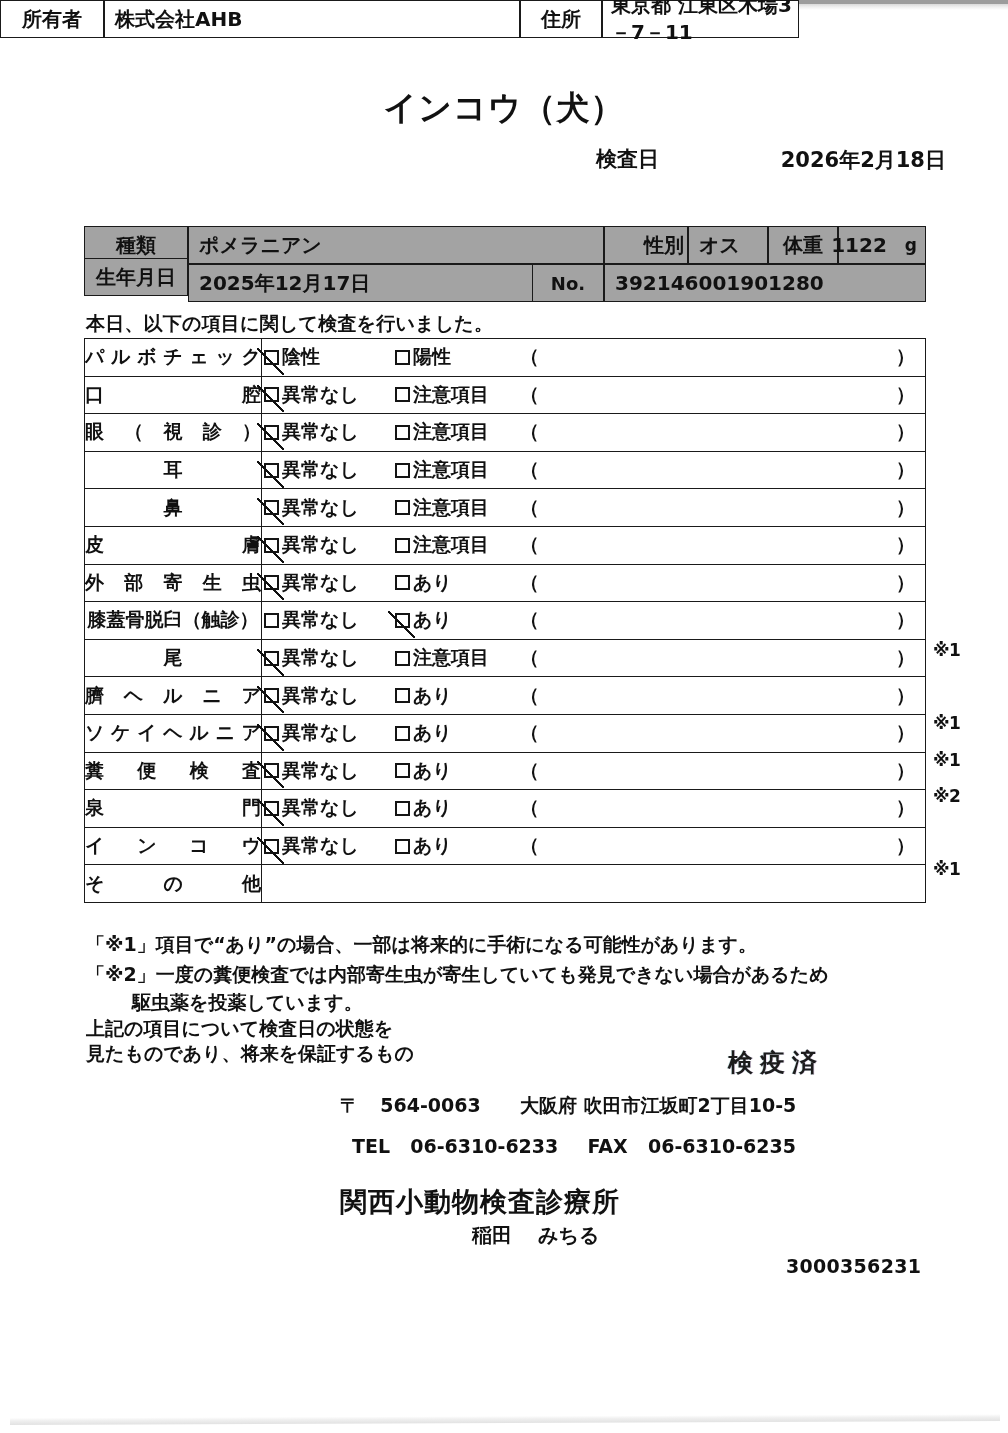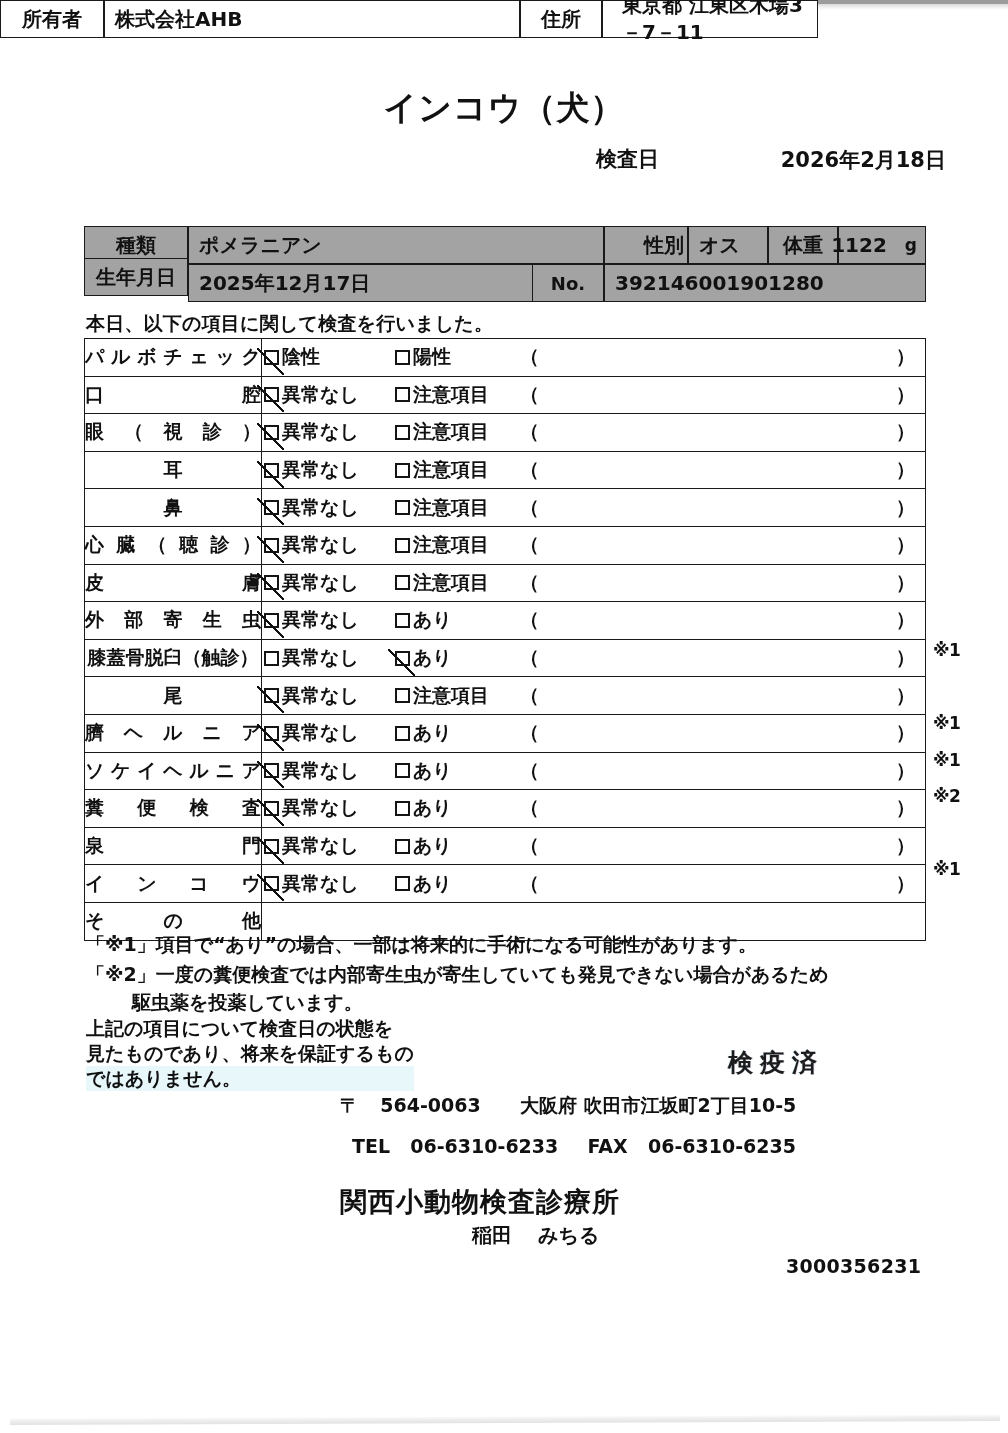--- a/index.html
+++ b/index.html
@@ -287,21 +287,21 @@
 
   <div class="doc-title">インコウ（犬）</div>
 
   <div class="inspect-date-label">検査日</div>
   <div class="inspect-date-value">2026年2月18日</div>
 
   <div id="owner-row">
     <div class="owner-cell" style="left:0;   width:104px; justify-content:center;">所有者</div>
     <div class="owner-cell" style="left:104px; width:416px; padding-left:10px;">株式会社AHB</div>
     <div class="owner-cell" style="left:520px; width:82px;  justify-content:center;">住所</div>
-    <div class="owner-cell" style="left:602px; width:216px; padding-left:19px;">東京都 江東区木場3－7－11</div>
+    <div class="owner-cell" style="left:602px; width:197px; padding-left:8px;">東京都 江東区木場3－7－11</div>
   </div>
 
   <div class="info-cell" style="left:84px;  top:226px; width:104px; height:38px; justify-content:center;">種類</div>
   <div class="info-cell" style="left:188px; top:226px; width:416px; height:38px; padding-left:10px;">ポメラニアン</div>
   <div class="info-cell" style="left:604px; top:226px; width:84px;  height:38px; justify-content:center;padding-left:36px;">性別</div>
   <div class="info-cell" style="left:688px; top:226px; width:80px;  height:38px; padding-left:10px;">オス</div>
   <div class="info-cell" style="left:768px; top:226px; width:70px;  height:38px; justify-content:center;">体重</div>
   <div class="info-cell" style="left:838px; top:226px; width:88px;  height:38px; justify-content:flex-end; padding-right:8px;gap:11px;">
     <span>1122</span>
     <span style="font-size:17px; margin-left:7px;">g</span>
@@ -401,38 +401,20 @@
               <span class="cbox"></span>
               <span>注意項目</span>
             </div>
             <span class="paren-l">（</span>
             <span class="note-area"></span>
             <span class="paren-r">）</span>
           </td>
         </tr>
         <tr>
           <td class="lbl">
-            <span>心臓（聴診）</span>
-          </td>
-          <td class="opts">
-            <div class="opt o1">
-              <span class="cbox checked"></span>
-              <span>異常なし</span>
-            </div>
-            <div class="opt o2">
-              <span class="cbox"></span>
-              <span>注意項目</span>
-            </div>
-            <span class="paren-l">（</span>
-            <span class="note-area"></span>
-            <span class="paren-r">）</span>
-          </td>
-        </tr>
-        <tr>
-          <td class="lbl">
             <span>皮　　　　膚</span>
           </td>
           <td class="opts">
             <div class="opt o1">
               <span class="cbox checked"></span>
               <span>異常なし</span>
             </div>
             <div class="opt o2">
               <span class="cbox"></span>
               <span>注意項目</span>
@@ -603,21 +585,20 @@
       <div class="mark-col" style="top: 859.4px;">※1</div>
     </div>
 
   <div class="footnote" id="fn1">「※1」項目で“あり”の場合、一部は将来的に手術になる可能性があります。</div>
   <div class="footnote" id="fn2">「※2」一度の糞便検査では内部寄生虫が寄生していても発見できない場合があるため</div>
   <div class="footnote" id="fn2b">駆虫薬を投薬しています。</div>
 
   <div class="disclaimer">
     <div>上記の項目について検査日の状態を</div>
     <div>見たものであり、将来を保証するもの</div>
-    <div class="hl3">ではありません。</div>
   </div>
 
   <div class="stamp">検疫済</div>
 
   <div class="addr">
     <span>〒</span>
     <span style="display:inline-block;width:8px;"></span>
     <span>564-0063</span>
     <span class="gap"></span>
     <span>大阪府 吹田市江坂町2丁目10-5</span>

